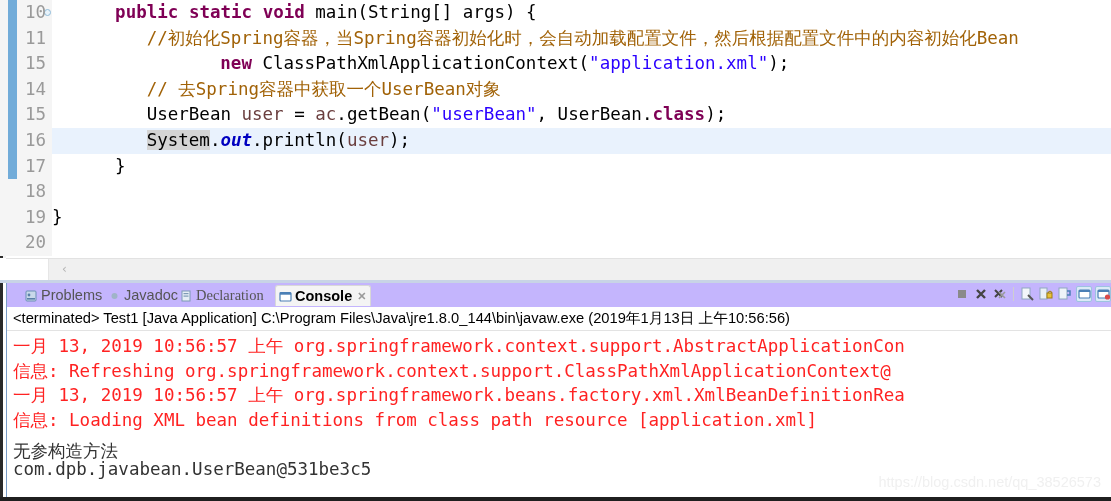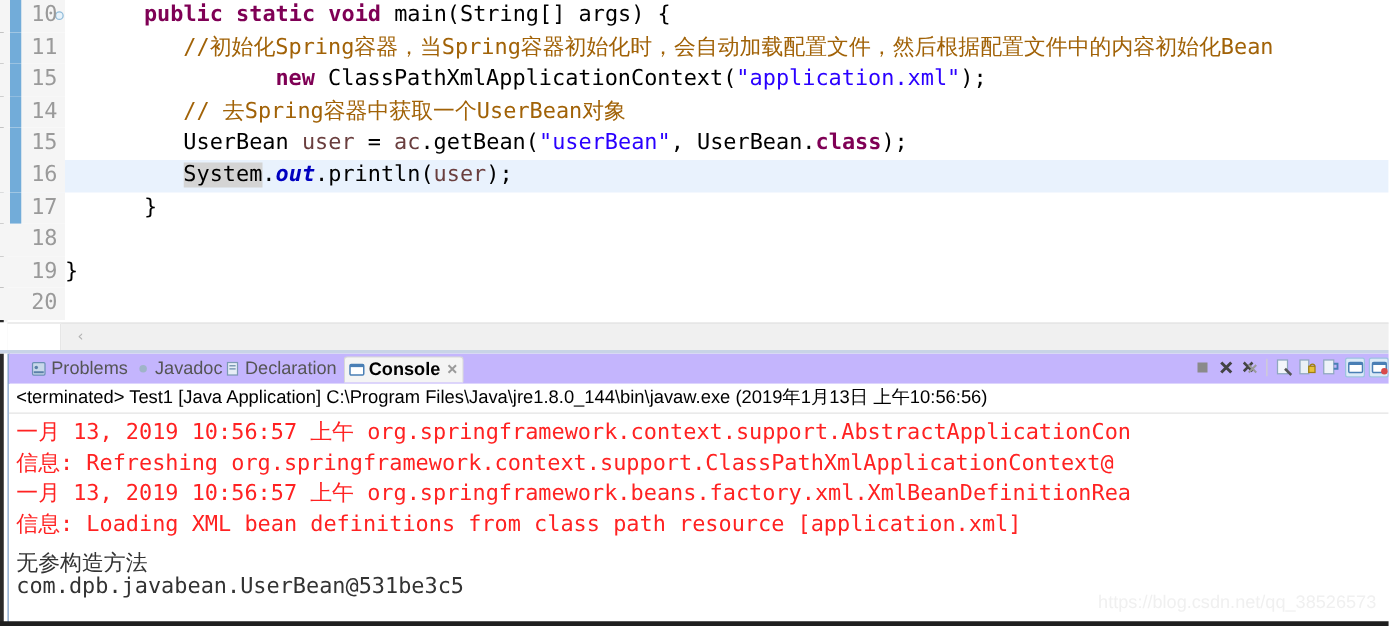--- a/index.html
+++ b/index.html
@@ -357,21 +357,21 @@
               </svg></span></div>
         </div>
     <div class="tab" style="left: 18px;"><span class="tab-ico"><svg width="13" height="12" viewBox="0 0 13 12">
               <rect x="1" y="1" width="10" height="10" rx="1" fill="#c8d8ea" stroke="#6b8fb5"></rect>
               <circle cx="4" cy="5" r="1.4" fill="#5a7fa8"></circle>
               <rect x="2" y="8" width="8" height="1.6" fill="#5a7fa8"></rect>
             </svg></span><span>Problems</span></div>
         <div class="tab" style="left: 101px;"><span class="tab-ico"><svg width="13" height="12" viewBox="0 0 13 12">
               <circle cx="6.5" cy="6" r="3" fill="#9fb4c8"></circle>
             </svg></span><span>Javadoc</span></div>
-        <div class="tab" style="left: 173px;"><span class="tab-ico"><svg width="13" height="12" viewBox="0 0 13 12">
+        <div class="tab" style="left: 173px; font-family: Liberation Serif, serif;"><span class="tab-ico"><svg width="13" height="12" viewBox="0 0 13 12">
               <rect x="2" y="1" width="8" height="10" fill="#e6eef6" stroke="#7d9ab5"></rect>
               <rect x="3.5" y="3" width="5" height="1.2" fill="#7d9ab5"></rect>
               <rect x="3.5" y="5.5" width="5" height="1.2" fill="#7d9ab5"></rect>
             </svg></span><span>Declaration</span></div>
         <div class="tab active" style="left: 268px;"><span class="tab-ico"><svg width="13" height="12" viewBox="0 0 13 12">
               <rect x="1" y="1.5" width="11" height="8.5" rx="1" fill="#ffffff" stroke="#4a7fb5" stroke-width="1.2"></rect>
               <rect x="1" y="1.5" width="11" height="2.2" fill="#4a7fb5"></rect>
             </svg></span><span>Console</span><span class="tab-close">✕</span></div>
       </div>
 

